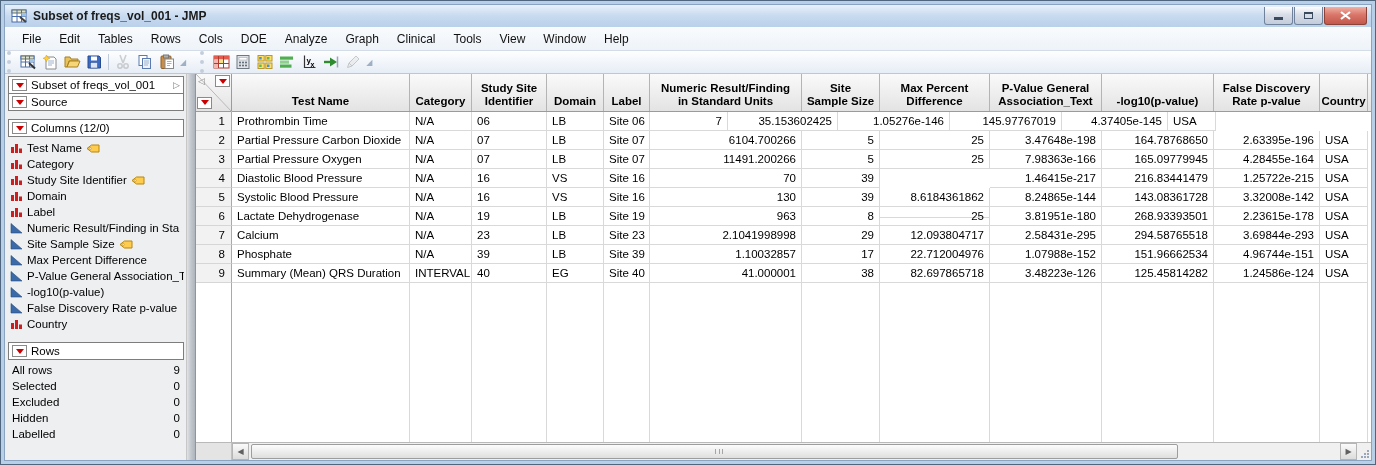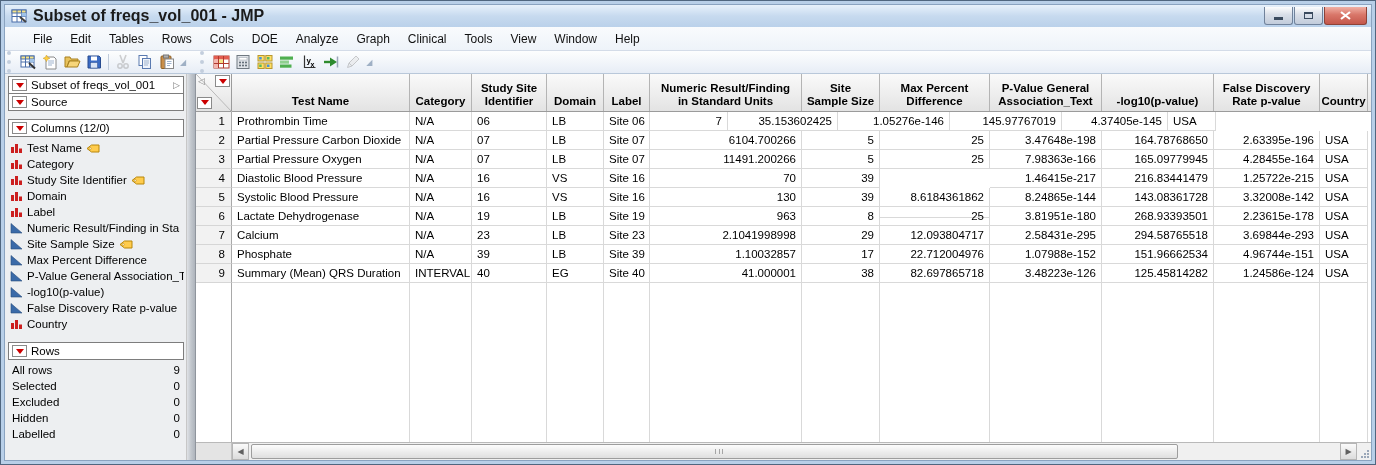--- a/index.html
+++ b/index.html
@@ -3,28 +3,28 @@
 <meta charset="utf-8">
 <style>
   * { margin:0; padding:0; box-sizing:border-box; }
   html,body { width:1376px; height:465px; font-family:"Liberation Sans","DejaVu Sans",sans-serif; background:#d4d0c8; overflow:hidden; }
   .win { position:absolute; inset:0; border:1px solid #50667f; background:#b8cfe8; padding:3px; }
   .client { position:relative; width:100%; height:100%; background:#eef1f5; display:flex; flex-direction:column; border:1px solid #8aa3c0; }
 
   
   .titlebar { height:22px; background:linear-gradient(#e7f1fb,#c7daef 50%,#bad1ea); display:flex; align-items:center; padding:0 4px; flex:0 0 auto; }
   .titlebar .appicon { width:17px; height:16px; margin:0 5px 0 2px; }
-  .title-text { font-size:16px; font-weight:bold; color:#1b1b1b; }
+  .title-text { font-size:12px; font-weight:bold; color:#1b1b1b; }
   .winbtns { margin-left:auto; display:flex; }
   .winbtn { width:29px; height:18px; border:1px solid #70829b; border-top:none; background:linear-gradient(#fdfdfd,#d8dee8 45%,#c2ccdb); display:flex; align-items:center; justify-content:center; font-size:10px; color:#3a4a5e; border-radius:0 0 3px 3px; margin-left:1px; }
   .winbtn.close { width:43px; background:linear-gradient(#f0b0a4,#d9776a 45%,#c4574b); color:#fff; font-weight:bold; border-color:#8d4237; }
   .winbtn .maxglyph { width:9px; height:7px; border:1px solid #3a4a5e; border-top-width:2px; }
 
   
-  .menubar { height:24px; background:linear-gradient(#f9fbfd,#eef3f9); border-bottom:1px solid #d4dce8; display:flex; align-items:center; padding-left:19px; flex:0 0 auto; }
+  .menubar { height:24px; background:linear-gradient(#f9fbfd,#eef3f9); border-bottom:1px solid #d4dce8; display:flex; align-items:center; padding-left:8px; flex:0 0 auto; }
   .menu-item { font-size:12px; color:#111; padding:3px 9px; }
 
   
   .toolbar { height:23px; background:linear-gradient(#fdfefe,#e7edf6); border-bottom:1px solid #b9c8da; display:flex; align-items:center; padding-left:2px; flex:0 0 auto; }
   .tb-group { display:flex; align-items:center; height:22px; padding:0 4px 0 6px; border-left:4px dotted #c3cedd; margin-right:10px; }
   .tb-btn { width:22px; height:20px; display:flex; align-items:center; justify-content:center; border-radius:2px; }
   .tb-btn.disabled { opacity:.45; filter:grayscale(.9); }
   .tb-sep { width:1px; height:16px; background:#c0cbda; margin:0 3px; }
   .tb-ovf { font-size:8px; color:#9fb0c5; margin-left:2px; }
 

